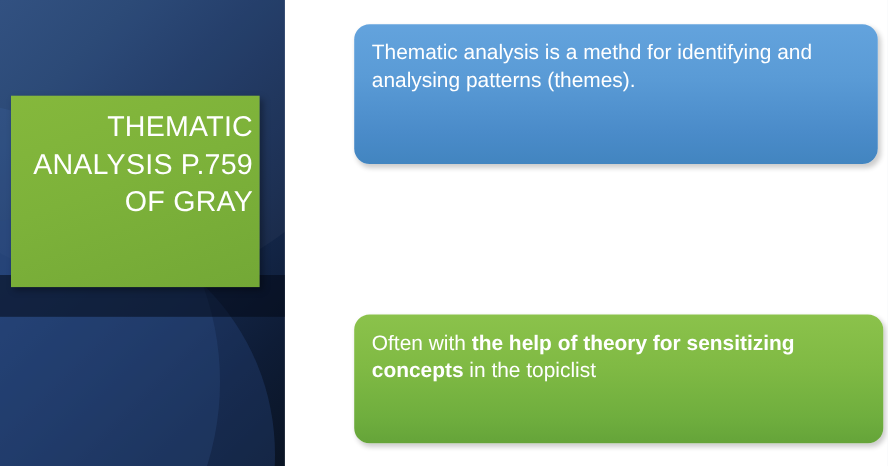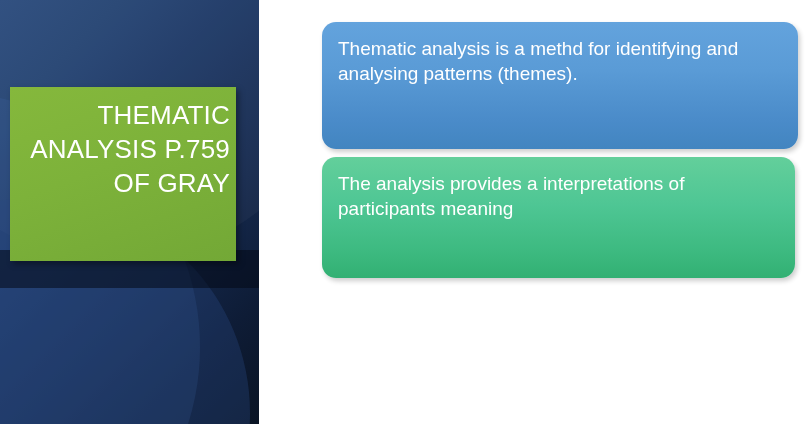--- a/index.html
+++ b/index.html
@@ -157,18 +157,18 @@
   </div>
 
   <div id="title-block">
     <div class="title-text">THEMATIC ANALYSIS P.759 OF GRAY</div>
   </div>
 
   <div class="callout" id="callout-1">
     <span class="ctext">Thematic analysis is a methd for identifying and analysing patterns (themes).</span>
   </div>
 
-  <div class="callout" id="callout-2">
-    <span class="ctext">The analysis provides a interpretations of participants meaning</span>
+
+  <div class="callout" id="callout-3">
+    <span class="ctext"><span>Often with </span><b>the help of theory for sensitizing concepts</b><span> in the topiclist</span></span>
   </div>
-
 
 </div>
 
 </body></html>

